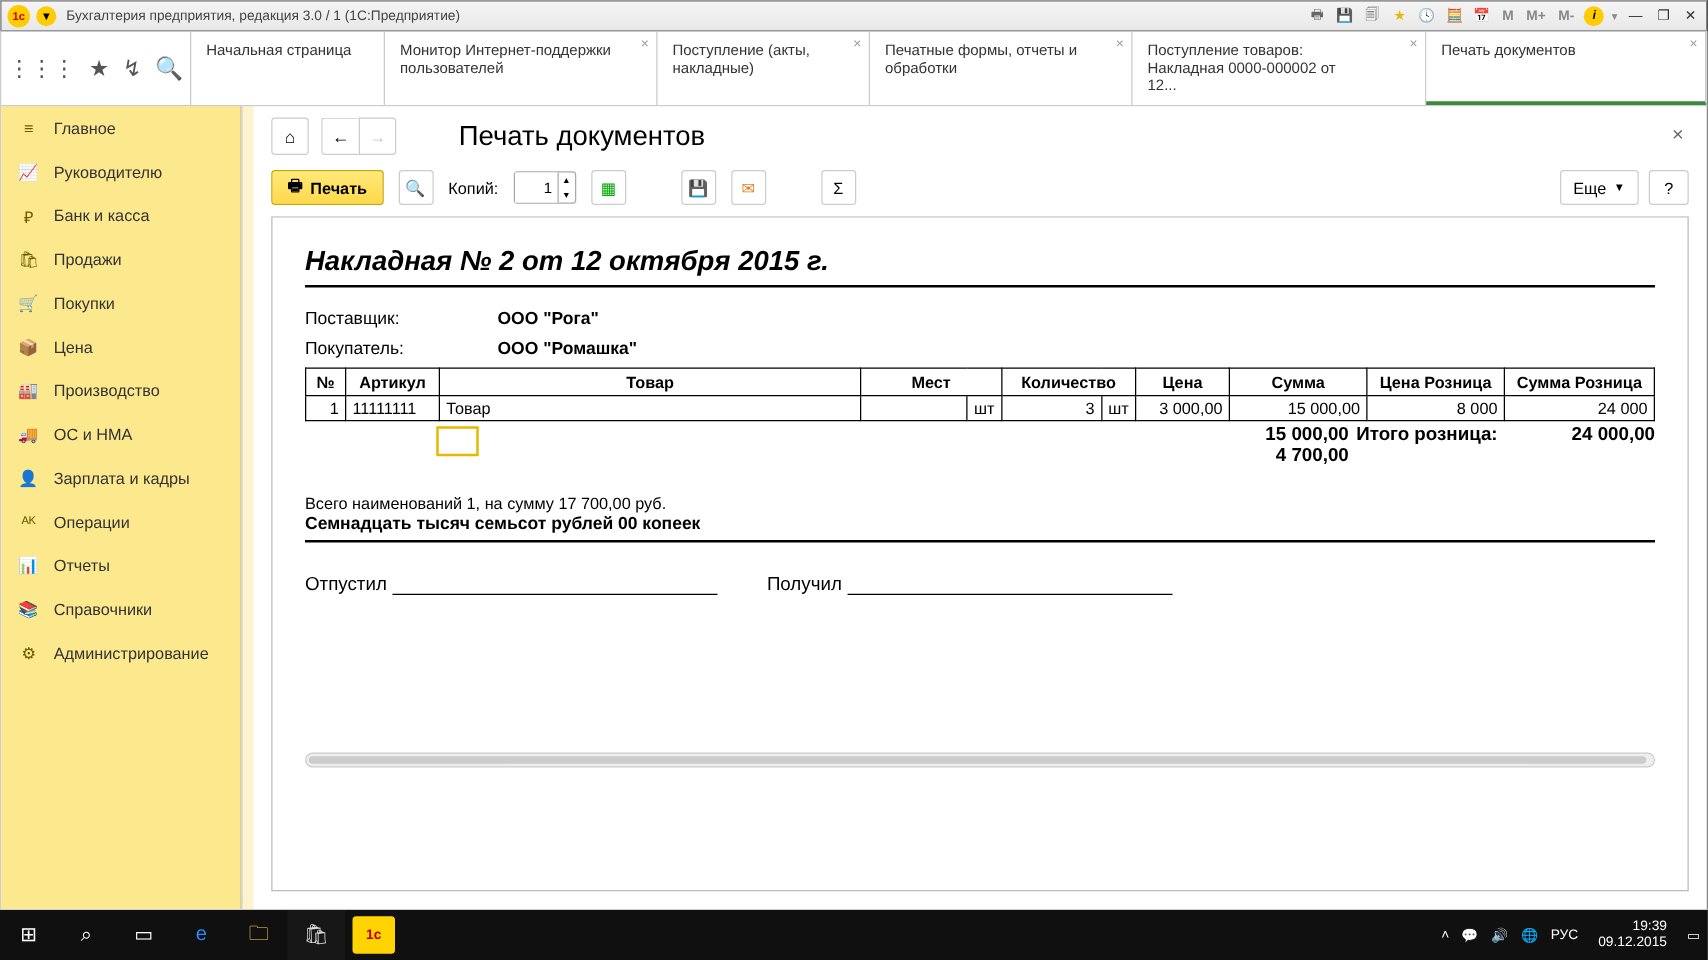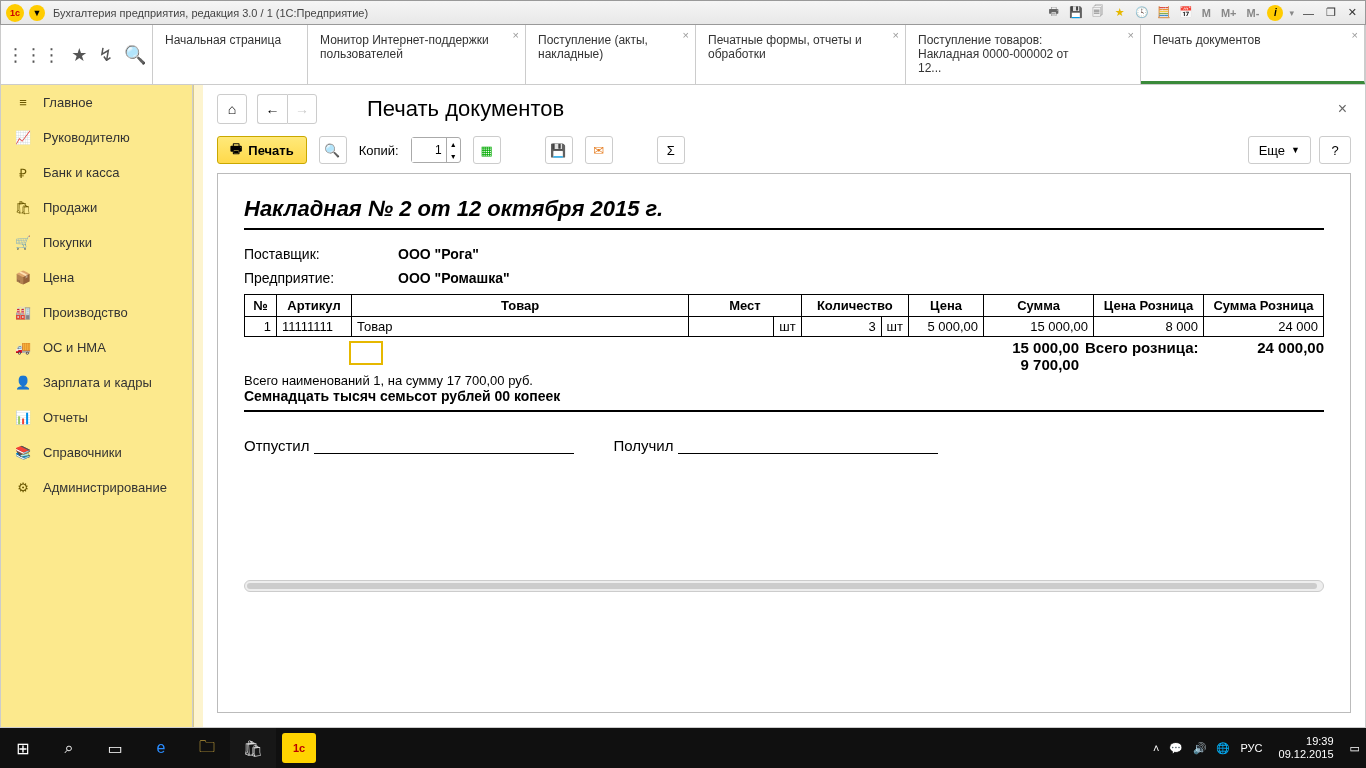--- a/index.html
+++ b/index.html
@@ -65,21 +65,21 @@
 .tbl td.r { text-align:right; }
 
 .sel-box { width:34px; height:24px; border:2px solid #e6b800; margin-top:4px; margin-left:105px; }
 
 .totals { display:flex; margin-top:-26px; font-size:15px; justify-content:flex-end; }
 .totals-col1 { text-align:right; width:230px; font-weight:bold; }
 .totals-col2 { text-align:right; width:100px; font-weight:bold; }
 .totals-col3 { text-align:left; width:130px; font-weight:bold; padding-left:6px; }
 .totals-col4 { text-align:right; width:115px; font-weight:bold; }
 
-.summary { font-size:13px; }
+.summary { margin-top:22px; font-size:13px; }
 .summary .bold { font-weight:bold; font-size:14px; }
 .hr-thin { border-top:2px solid #000; margin-top:6px; }
 
 .signs { display:flex; margin-top:24px; gap:40px; font-size:15px; }
 .signs .sig { display:flex; align-items:flex-end; gap:4px; }
 .signs .sig .line { width:260px; border-bottom:1px solid #000; height:18px; }
 
 .scrollbar-h { height:12px; background:#eee; border:1px solid #ccc; margin-top:6px; border-radius:6px; position:relative; }
 .scrollbar-h::after { content:""; position:absolute; left:2px; top:2px; right:6px; bottom:2px; background:#ccc; border-radius:4px; }
 
@@ -183,20 +183,24 @@
       </div>
     <div class="side-item">
         <span class="ic">🚚</span>
         <span>ОС и НМА</span>
       </div>
     <div class="side-item">
         <span class="ic">👤</span>
         <span>Зарплата и кадры</span>
       </div>
     <div class="side-item">
+        <span class="ic">ᴬᴷ</span>
+        <span>Операции</span>
+      </div>
+    <div class="side-item">
         <span class="ic">📊</span>
         <span>Отчеты</span>
       </div>
     <div class="side-item">
         <span class="ic">📚</span>
         <span>Справочники</span>
       </div>
     <div class="side-item">
         <span class="ic">⚙</span>
         <span>Администрирование</span>
@@ -248,21 +252,21 @@
 
     <div class="doc-wrap">
       <div class="doc">
         <h2>Накладная № 2 от 12 октября 2015 г.</h2>
         <div class="hr-thick"></div>
         <div class="field-row">
           <div class="lbl">Поставщик:</div>
           <div class="val">ООО "Рога"</div>
         </div>
         <div class="field-row">
-          <div class="lbl">Предприятие:</div>
+          <div class="lbl">Покупатель:</div>
           <div class="val">ООО "Ромашка"</div>
         </div>
 
         <table class="tbl">
           <colgroup>
             <col style="width:32px">
               <col style="width:75px">
               <col>
               <col style="width:85px">
               <col style="width:24px">
@@ -286,37 +290,37 @@
             <th>Сумма Розница</th>
           </tr>
           <tr>
             <td class="r">1</td>
             <td>11111111</td>
             <td>Товар</td>
             <td class="r"></td>
             <td>шт</td>
             <td class="r">3</td>
             <td>шт</td>
-            <td class="r">5 000,00</td>
+            <td class="r">3 000,00</td>
             <td class="r">15 000,00</td>
             <td class="r">8 000</td>
             <td class="r">24 000</td>
           </tr>
         </tbody>
           </table>
 
         <div class="sel-box"></div>
 
         <div class="totals">
           <div class="totals-col2">
             <div>15 000,00</div>
-            <div>9 700,00</div>
+            <div>4 700,00</div>
           </div>
           <div class="totals-col3">
-            <div>Всего розница:</div>
+            <div>Итого розница:</div>
           </div>
           <div class="totals-col4">
             <div>24 000,00</div>
           </div>
         </div>
 
         <div class="summary">
           <div>Всего наименований 1, на сумму 17 700,00 руб.</div>
           <div class="bold">Семнадцать тысяч семьсот рублей 00 копеек</div>
           <div class="hr-thin"></div>

